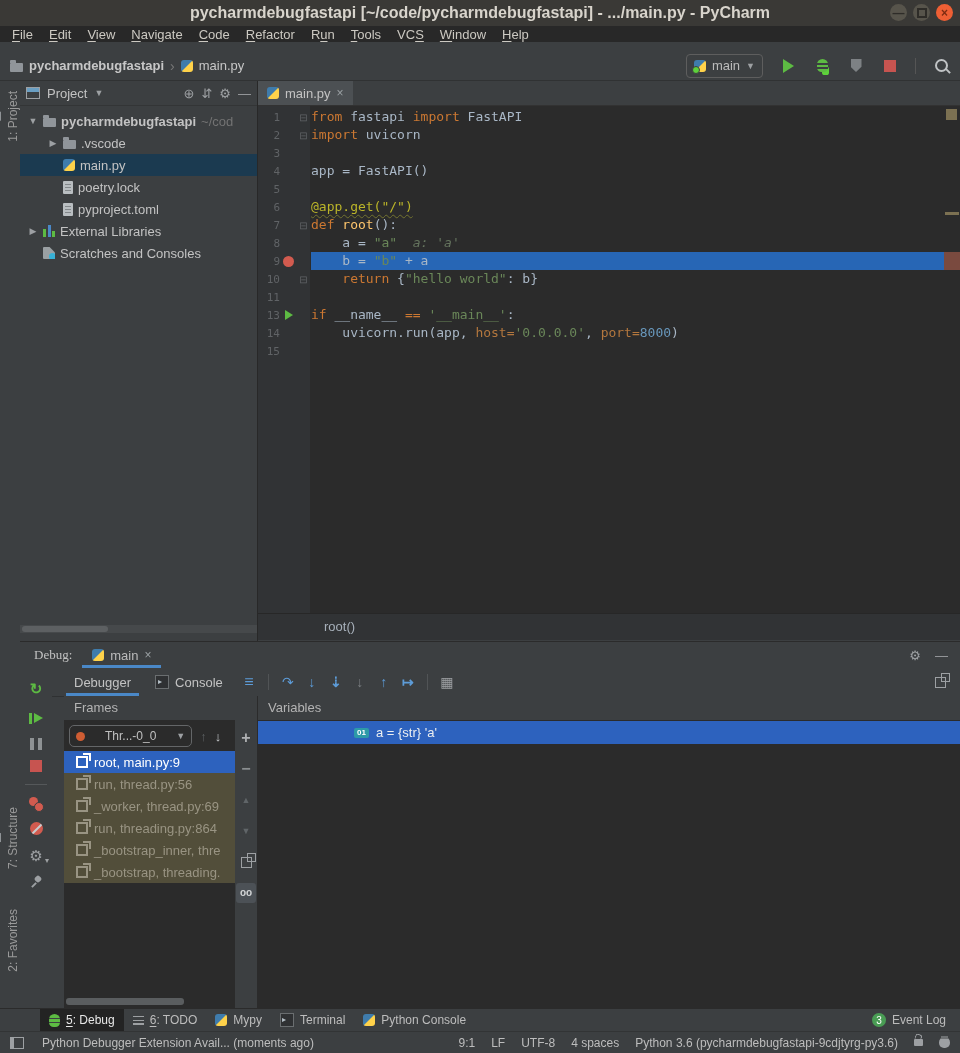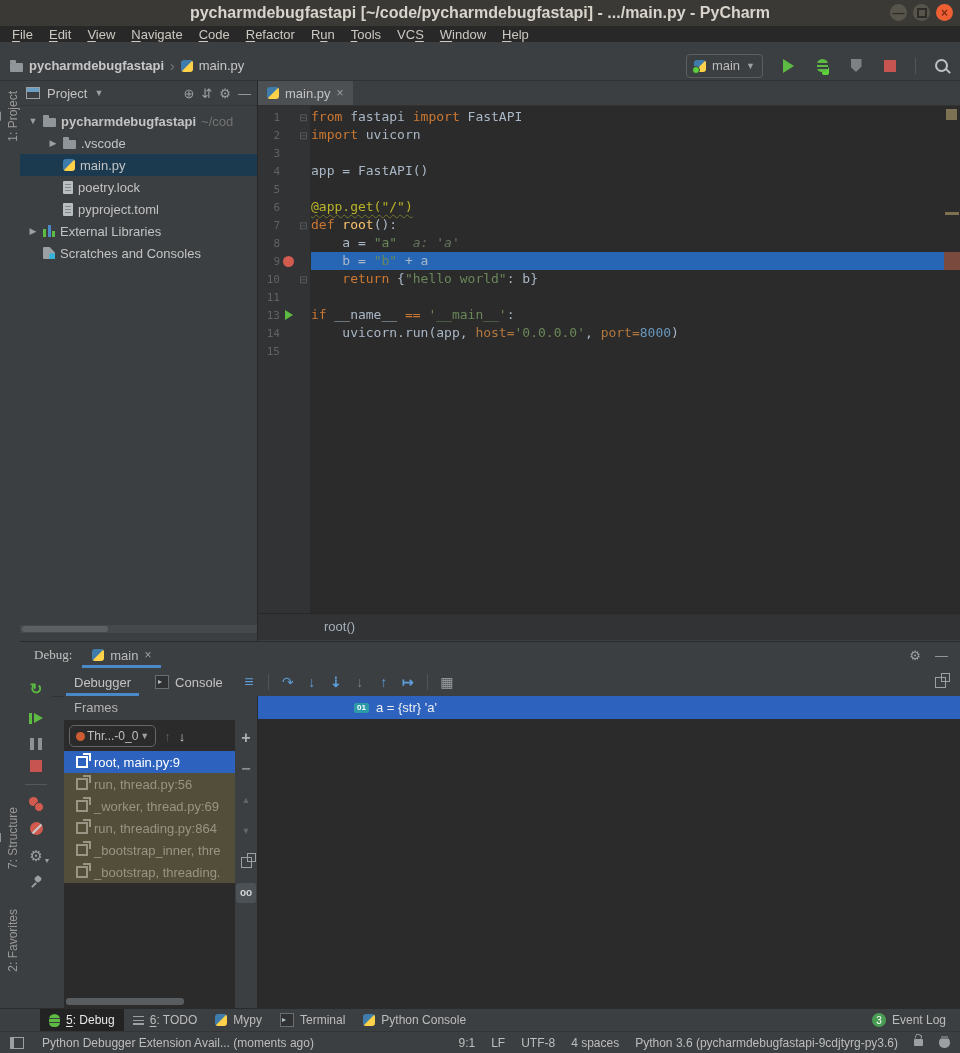--- a/index.html
+++ b/index.html
@@ -164,21 +164,21 @@
   .ico-settings::after{content:"▾";color:#9da0a3;font-size:8px;position:absolute;right:-3px;bottom:0;}
   .ico-pin{position:relative;width:13px;height:13px;}
   .ico-pin::before{content:"";position:absolute;left:5px;top:1px;width:6px;height:6px;background:#9da0a3;border-radius:2px;transform:rotate(45deg);}
   .ico-pin::after{content:"";position:absolute;left:3px;top:7px;width:2px;height:6px;background:#9da0a3;transform:rotate(45deg);}
 
   #dbg-body{position:absolute;left:32px;top:54px;right:0;bottom:0;}
   #frames{position:absolute;left:12px;top:0;width:183px;bottom:0;background:#2b2b2b;border-right:1px solid #232323;box-sizing:border-box;}
   .panel-hdr{height:24px;background:#3c3f41;border-bottom:1px solid #2b2b2b;color:#b4b4b4;
       line-height:24px;padding-left:10px;font-size:13px;}
   #thread-row{height:30px;display:flex;align-items:center;gap:8px;padding-left:5px;}
-  #thread-dd{display:flex;align-items:center;gap:2px;border:1px solid #646668;border-radius:5px;height:20px;padding:0 6px;max-width:112px;}
+  #thread-dd{display:flex;align-items:center;gap:20px;border:1px solid #646668;border-radius:5px;height:20px;padding:0 6px;max-width:112px;}
   .thread-dot{width:9px;height:9px;border-radius:50%;background:#cf5d33;flex:none;}
   #thread-lbl{font-size:12px;color:#c0c0c0;white-space:nowrap;overflow:hidden;}
   .arrow-btn{font-size:13px;font-weight:bold;}
   .arrow-btn.dis{color:#5f6365;}
   .arrow-btn.en{color:#c8cbcd;}
   .frame-row{height:22px;display:flex;align-items:center;gap:6px;padding-left:12px;white-space:nowrap;overflow:hidden;}
   .frame-row.sel{background:#2d62be;color:#ffffff;}
   .frame-row.lib{background:#524e3a;color:#999483;}
   .stack-ico{width:8px;height:8px;border:2px solid currentColor;position:relative;flex:none;}
   .stack-ico::before{content:"";position:absolute;right:-5px;top:-5px;width:6px;height:6px;border:2px solid currentColor;border-left:none;border-bottom:none;}
@@ -550,20 +550,21 @@
           <span class="ico ico-add-watch"></span>
           <span class="ico ico-remove-watch"></span>
           <span class="ico ico-move-up"></span>
           <span class="ico ico-move-down"></span>
           <span class="ico ico-duplicate">
             <span class="dup-ico"></span>
           </span>
           <span class="ico ico-show-watches"></span>
         </div>
       <div id="variables">
+        <div class="panel-hdr">Variables</div>
         <div id="vars-list">
             <div class="var-row sel">
               <span class="var-badge">01</span>
               <span>a = {str} 'a'</span>
             </div>
           </div>
       </div>
     </div>
   </div>
 

